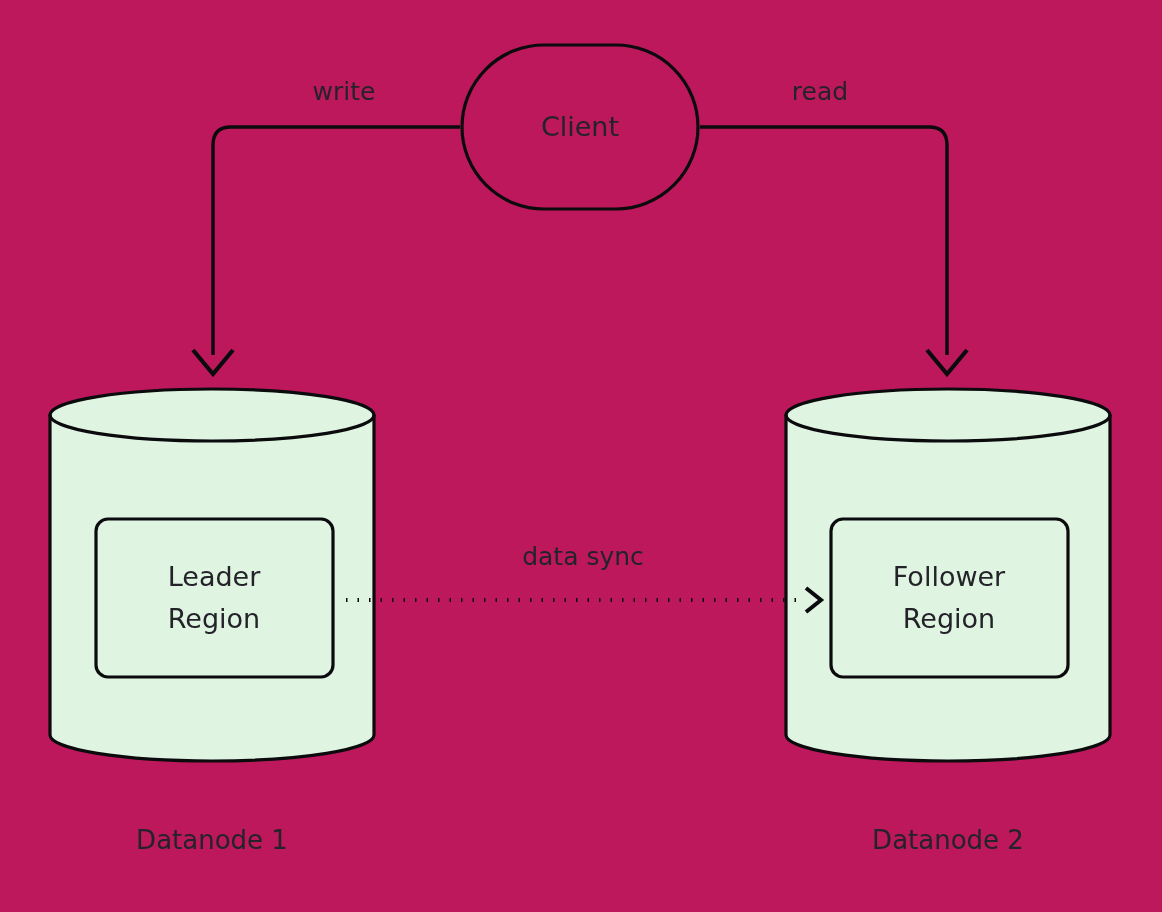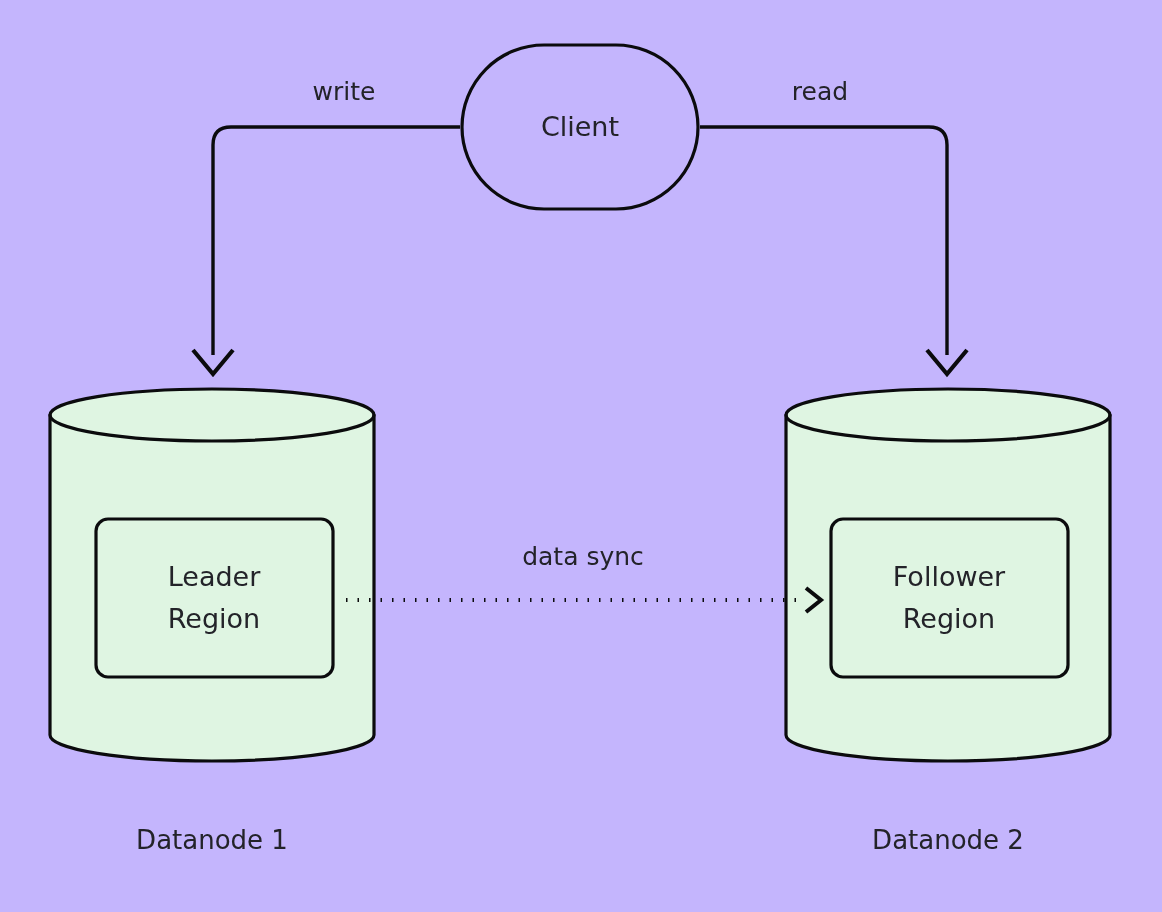--- a/index.html
+++ b/index.html
@@ -10,21 +10,21 @@
   body {
     width: 1162px;
     height: 912px;
     font-family: "DejaVu Sans", sans-serif;
     overflow: hidden;
   }
   #diagram-root {
     position: relative;
     width: 1162px;
     height: 912px;
-    background: #c4b5fd;
+    background: #be185d;
   }
   #diagram-svg {
     position: absolute;
     top: 0;
     left: 0;
     width: 1162px;
     height: 912px;
     display: block;
   }
   .node-label {

